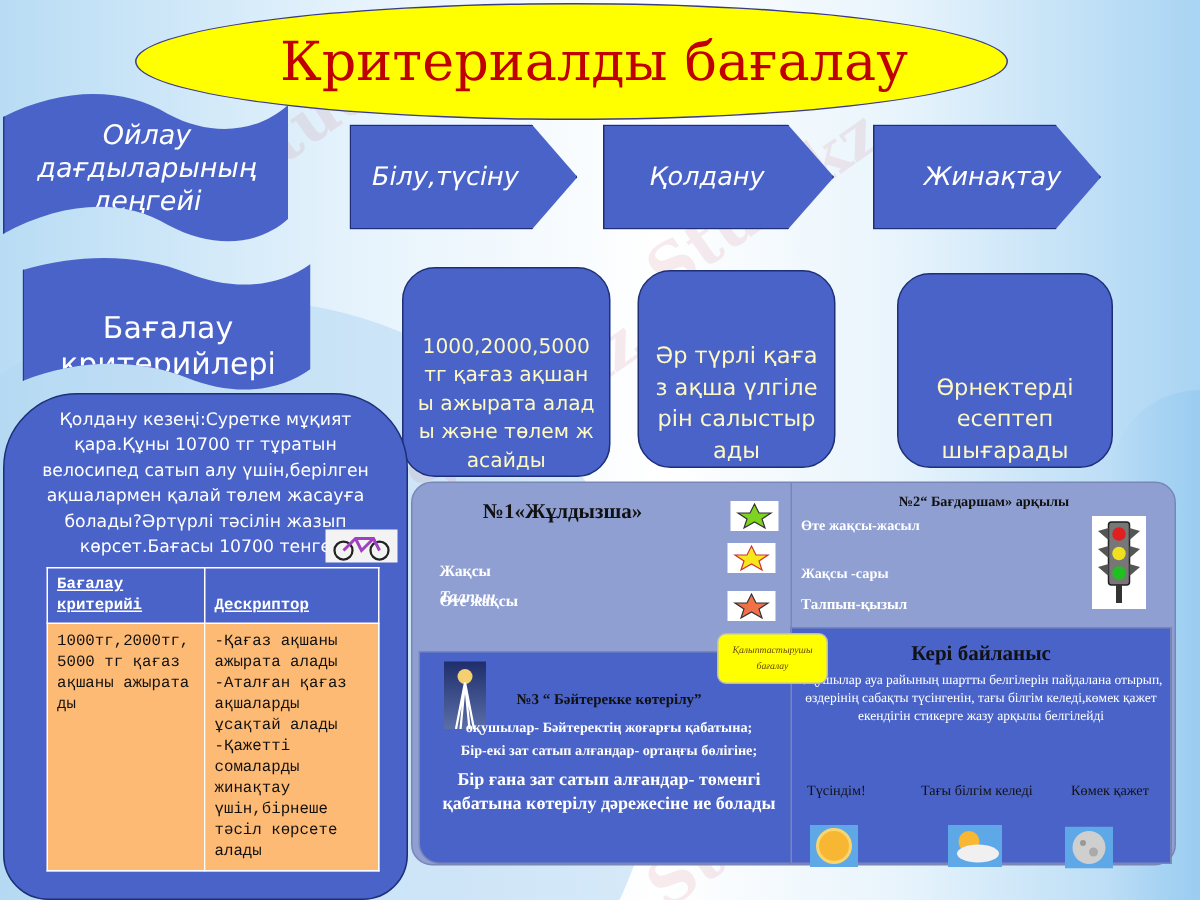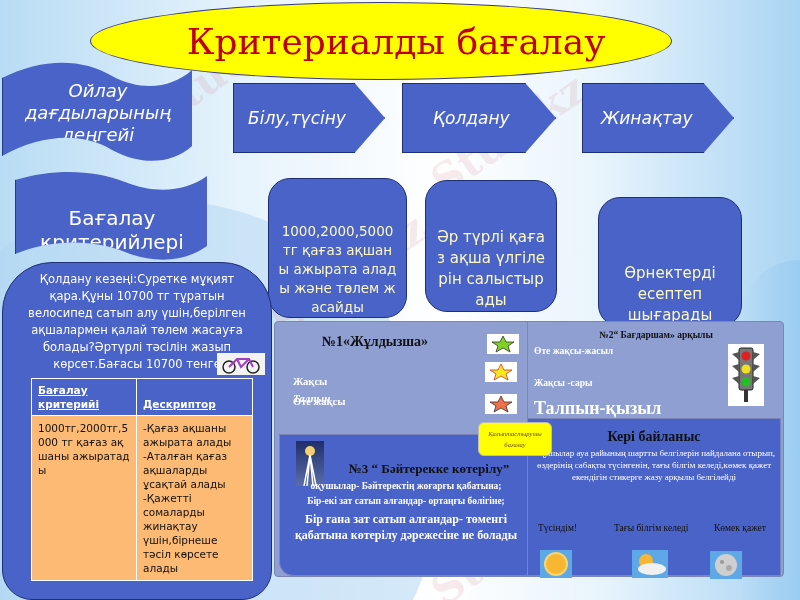--- a/index.html
+++ b/index.html
@@ -63,34 +63,34 @@
   }
   .big-card .intro {
     text-align:center; font-size:11.5px; line-height:17px; padding:8px 20px 0 20px;
   }
   .bike {
     position:absolute; left:214px; top:90px; width:48px; height:22px; background:#f3f3f3;
     display:flex; align-items:center; justify-content:center;
   }
   table.crit {
     position:absolute; left:28px; top:115px; width:222px; border-collapse:collapse;
-    font-size:10.5px; line-height:14px;
+    font-size:10.5px; line-height:14px;font-family:Liberation Mono, monospace;
   }
   table.crit th {
     background:#4a63c8; color:#fff; text-align:left; font-weight:bold; padding:4px 6px;
     border:1px solid #fff; vertical-align:bottom;
   }
   table.crit th u { text-decoration:underline; }
   table.crit td {
     background:#fdba74; color:#111; vertical-align:top; padding:5px 6px; border:1px solid #fff;
     height:150px;
   }
   .panel {
     position:absolute; left:274px; top:321px; width:508px; height:254px;
-    background:#8f9fd1; border:1.5px solid #7a86b8; border-radius:4px;
+    background:#8f9fd1; border:1.5px solid #7a86b8; border-radius:14px;
   }
   .p1 { position:absolute; left:0; top:0; width:252px; height:120px; }
   .p2 { position:absolute; left:252px; top:0; width:256px; height:100px; border-left:1px solid #7a86b8; }
   .p3 {
     position:absolute; left:4px; top:112px; width:252px; height:140px; background:#4a63c8;
     border:1px solid #7a86b8; border-radius:0 0 0 14px; color:#fff; text-align:center;
   }
   .p4 {
     position:absolute; left:252px; top:96px; width:252px; height:156px; background:#4a63c8;
     border:1px solid #7a86b8; color:#fff;
@@ -136,30 +136,30 @@
   <span style="width:150px;margin-top:29px;">Бағалау критерийлері</span>
 </div>
 
 <div class="arrow" style="left:233px;width:150px;">
   <span style="margin-left:14px;">Білу,түсіну</span>
 </div>
 <div class="arrow" style="left:402px;width:152px;">
   <span style="margin-left:30px;">Қолдану</span>
 </div>
 <div class="arrow" style="left:582px;width:150px;">
-  <span style="margin-left:18px;">Жинақтау</span>
+  <span style="margin-left:33px;">Жинақтау</span>
 </div>
 
 <div class="card" style="left:268px;top:178px;width:137px;height:138px;font-size:13.5px;line-height:19px;">
   <span style="width:118px;word-break:break-all;">1000,2000,5000  тг қағаз ақшаны ажырата алады және төлем жасайды</span>
 </div>
 <div class="card" style="left:425px;top:180px;width:130px;height:130px;font-size:15px;line-height:21px;">
   <span style="width:110px;word-break:break-all;">Әр түрлі қағаз ақша үлгілерін салыстырады</span>
 </div>
-<div class="card" style="left:598px;top:197px;width:142px;height:128px;font-size:15px;line-height:21px;">
+<div class="card" style="left:598px;top:182px;width:142px;height:128px;font-size:15px;line-height:21px;">
   <span style="width:110px;">Өрнектерді есептеп шығарады</span>
 </div>
 
 <div class="big-card">
   <div class="intro">Қолдану кезеңі:Суретке мұқият қара.Құны 10700 тг тұратын велосипед сатып алу үшін,берілген ақшалармен қалай төлем жасауға болады?Әртүрлі тәсілін жазып көрсет.Бағасы 10700 тенге</div>
   <div class="bike">
     <svg width="44" height="20" viewBox="0 0 44 20">
       <circle cx="10" cy="13" r="6" fill="none" stroke="#222" stroke-width="1.5"></circle>
       <circle cx="34" cy="13" r="6" fill="none" stroke="#222" stroke-width="1.5"></circle>
       <path d="M10 13 L18 5 L30 5 L34 13 M18 5 L22 13 L30 5" fill="none" stroke="#a040c0" stroke-width="2"></path>
@@ -199,21 +199,21 @@
       <svg width="26" height="18" viewBox="0 0 26 18">
           <polygon points="13,1 16,7 24,7 18,11 20,17 13,13 6,17 8,11 2,7 10,7" fill="#f07048" stroke="#333" stroke-width="0.8"></polygon>
         </svg>
     </div>
   </div>
 
   <div class="p2 serif">
     <div class="p-title" style="position:absolute;left:0;width:256px;top:8px;font-size:9.5px;">№2“ Бағдаршам» арқылы</div>
     <div class="p-line" style="left:6px;top:24px;font-size:9.5px;">Өте жақсы-жасыл</div>
     <div class="p-line" style="left:6px;top:56px;font-size:9.5px;">Жақсы -сары</div>
-    <div class="p-line" style="left:6px;top:76px;font-size:18px;">Талпын-қызыл</div>
+    <div class="p-line" style="left:6px;top:76px;font-size:10px;">Талпын-қызыл</div>
     <div class="tlight">
       <svg width="36" height="62" viewBox="0 0 36 62">
         <rect x="11" y="4" width="14" height="42" rx="2" fill="#777" stroke="#222"></rect>
         <polygon points="11,8 4,10 11,16" fill="#555"></polygon>
           <polygon points="25,8 32,10 25,16" fill="#555"></polygon>
         <polygon points="11,20 4,22 11,28" fill="#555"></polygon>
           <polygon points="25,20 32,22 25,28" fill="#555"></polygon>
         <polygon points="11,32 4,34 11,40" fill="#555"></polygon>
           <polygon points="25,32 32,34 25,40" fill="#555"></polygon>
         <circle cx="18" cy="12" r="4.5" fill="#e02020"></circle>
@@ -224,21 +224,21 @@
     </div>
   </div>
 
   <div class="p3 serif">
     <div class="tower">
       <svg width="28" height="45" viewBox="0 0 28 45">
         <circle cx="14" cy="10" r="5" fill="#f5d070"></circle>
         <path d="M14 14 L8 45 M14 14 L20 45 M14 14 L11 45 M14 14 L17 45" stroke="#fff" stroke-width="1.5"></path>
       </svg>
     </div>
-    <div style="position:absolute;left:0;width:252px;top:26px;font-size:13px;font-weight:bold;color:#111;padding-left:23px;">№3 “ Бәйтерекке көтерілу”</div>
+    <div style="position:absolute;left:0;width:252px;top:26px;font-size:10px;font-weight:bold;color:#111;">№3 “ Бәйтерекке көтерілу”</div>
     <div style="position:absolute;left:2px;width:248px;top:44px;font-size:9.5px;font-weight:bold;line-height:15px;">
       <div>оқушылар- Бәйтеректің жоғарғы қабатына;</div>
       <div>Бір-екі зат сатып алғандар- ортаңғы бөлігіне;</div>
       <div style="font-size:12px;line-height:16px;padding:2px 12px 0 12px;">Бір ғана зат сатып алғандар- төменгі қабатына көтерілу дәрежесіне ие болады</div>
     </div>
   </div>
 
   <div class="p4 serif">
     <div style="text-align:center;font-weight:bold;color:#111;font-size:14px;margin-top:10px;">Кері байланыс</div>
     <div style="text-align:center;font-size:9px;line-height:12px;padding:2px 2px 0 2px;">Оқушылар  ауа райының шартты белгілерін пайдалана отырып, өздерінің сабақты түсінгенін, тағы білгім келеді,көмек қажет екендігін стикерге жазу арқылы белгілейді</div>

